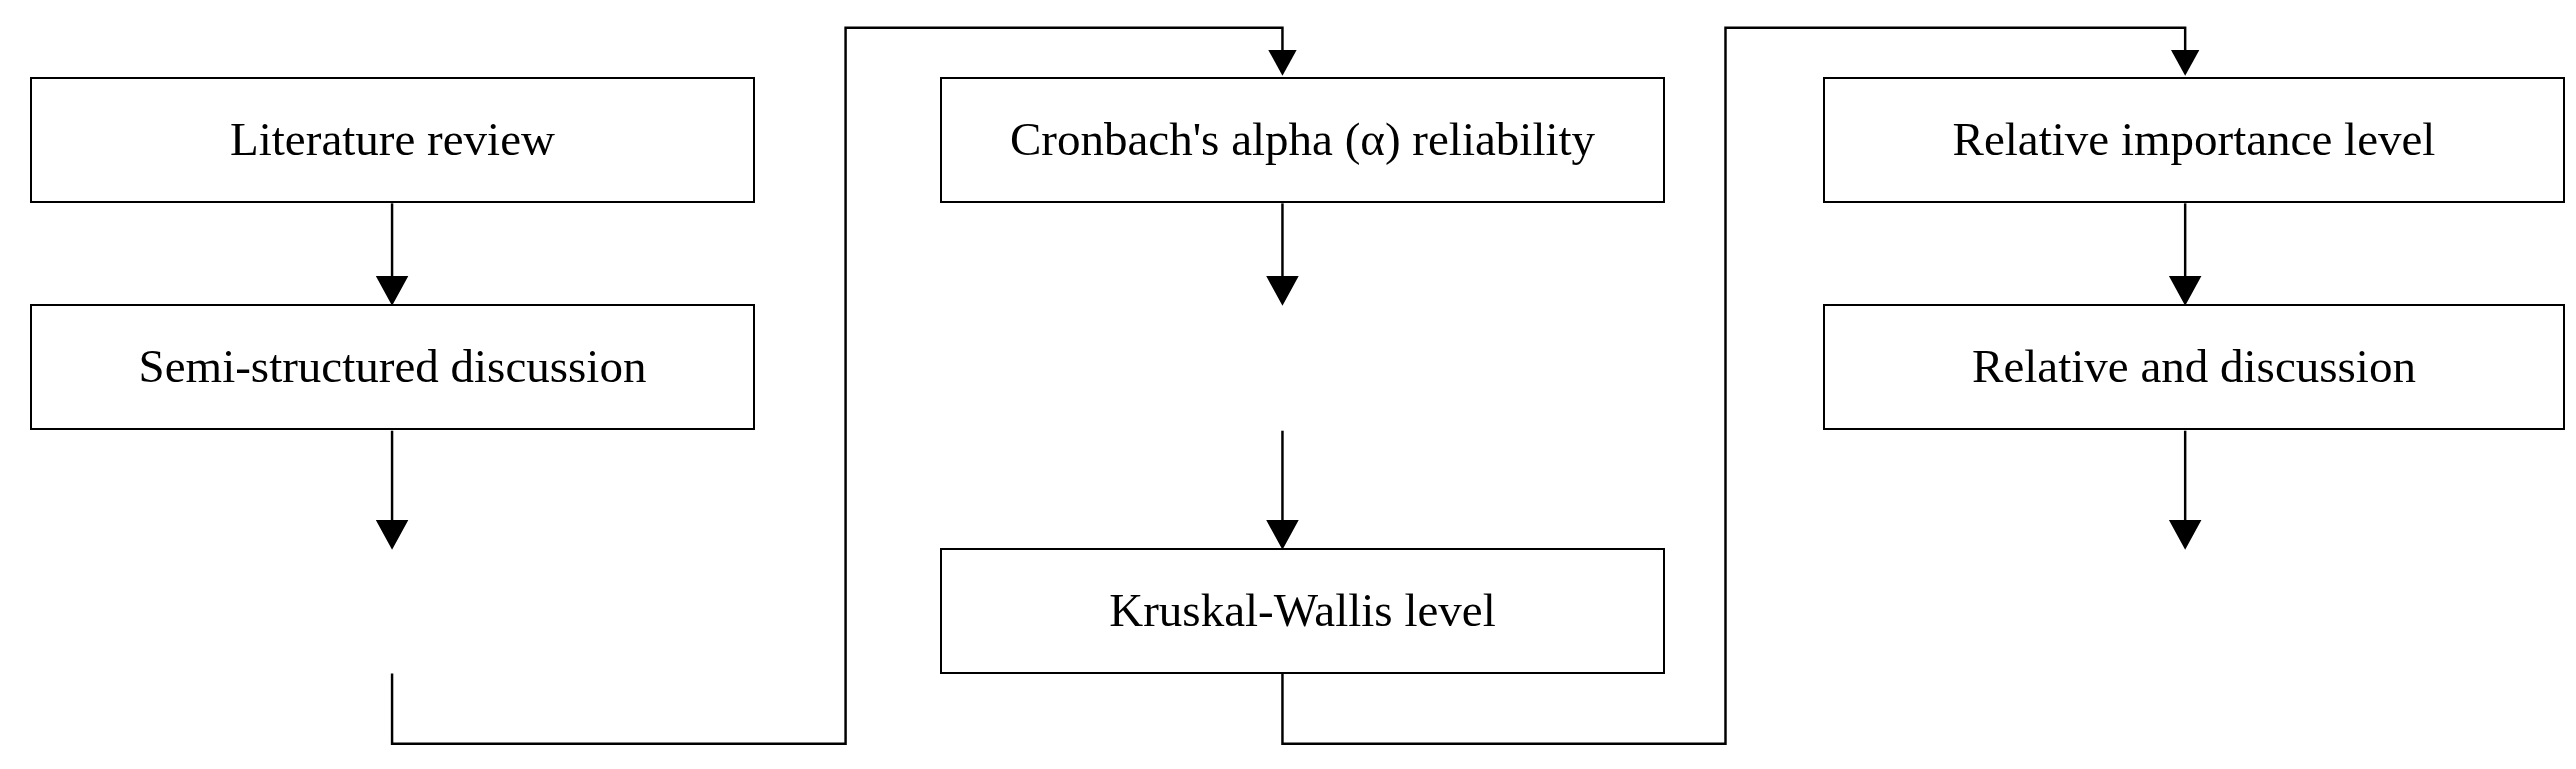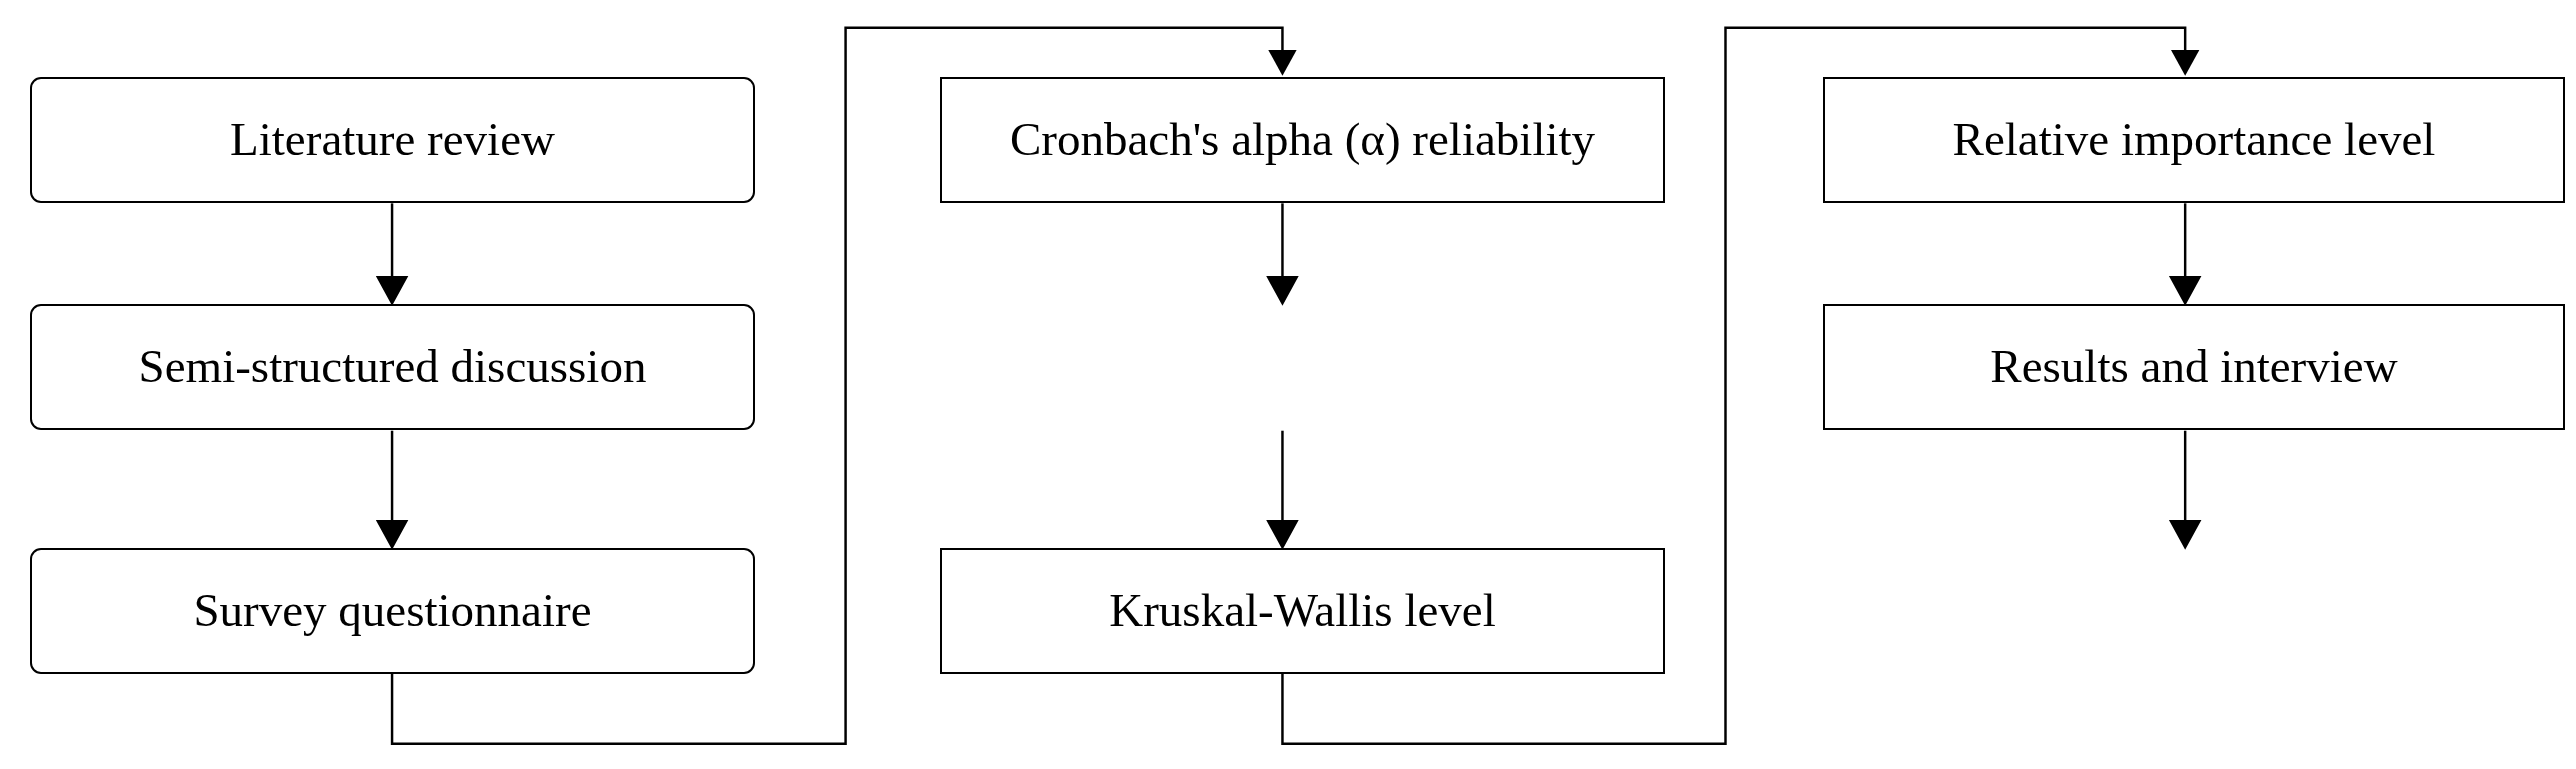--- a/index.html
+++ b/index.html
@@ -32,21 +32,21 @@
     justify-content: center;
     text-align: center;
   }
   .node-label {
     font-size: 47px;
     line-height: 1.1;
     color: #000000;
     white-space: nowrap;
   }
   
-  .col1 { left: 30px;   width: 725px; border-radius: 11px; }
+  .col1 { left: 30px;   width: 725px; }
   .col2 { left: 940px; width: 725px; }
   .col3 { left: 1823px; width: 742px; }
   
   .row1 { top: 77px; height: 126px; }
   .row2 { top: 304px; height: 126px; }
   .row3 { top: 548px; height: 126px; }
 </style>
 </head>
 <body>
 
@@ -77,32 +77,29 @@
     <polyline points="2081,1093 2081,1207 2800,1207 2800,45 3546,45 3546,84" fill="none" stroke="#000000" stroke-width="4"></polyline>
     <polygon points="3546,123 3523,81 3569,81" fill="#000000"></polygon>
   </svg>
 
   <div class="node col1 row1">
     <span class="node-label">Literature review</span>
   </div>
   <div class="node col1 row2">
     <span class="node-label">Semi-structured discussion</span>
   </div>
-  <div class="node col1 row3">
-    <span class="node-label">Survey questionnaire</span>
-  </div>
 
   <div class="node col2 row1">
     <span class="node-label">Cronbach's alpha (α) reliability</span>
   </div>
   <div class="node col2 row3">
     <span class="node-label">Kruskal-Wallis level</span>
   </div>
 
   <div class="node col3 row1">
     <span class="node-label">Relative importance level</span>
   </div>
   <div class="node col3 row2">
-    <span class="node-label">Results and interview</span>
+    <span class="node-label">Relative and discussion</span>
   </div>
 
 </div>
 
 
 </body></html>

